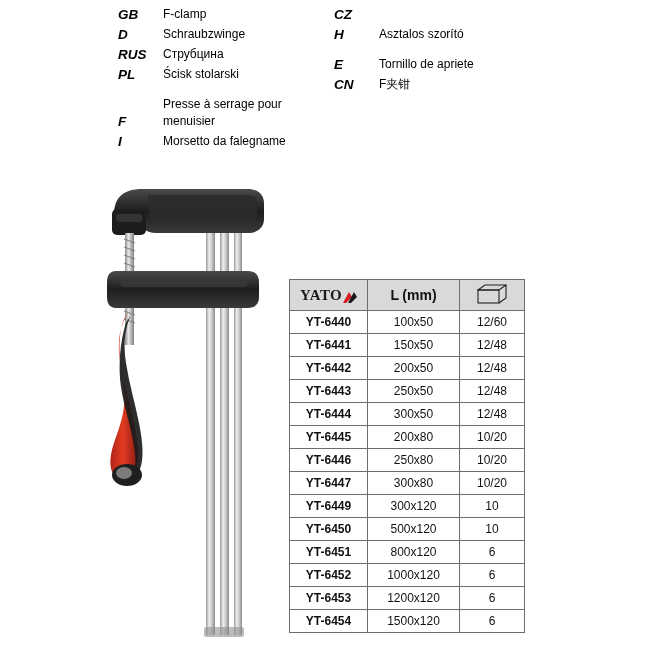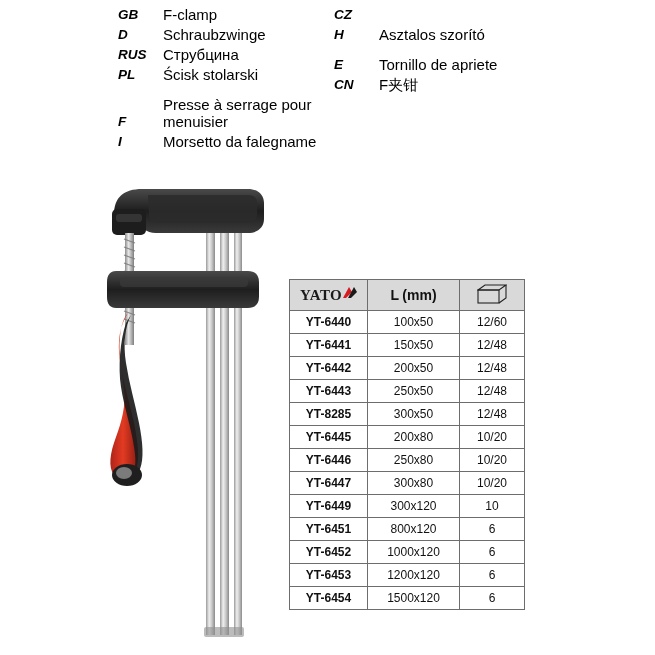--- a/index.html
+++ b/index.html
@@ -38,21 +38,21 @@
   .lang-code {
     width: 45px;
     flex: 0 0 45px;
     font-weight: bold;
     font-style: italic;
     font-size: 13.5px;
     line-height: 17px;
     color: #000;
   }
   .lang-name {
-    font-size: 15px;
+    font-size: 12px;
     line-height: 17px;
     color: #000;
     white-space: pre-line;
   }
   .spacer-row { height: 10px; }
 
   
   .photo {
     position: absolute;
     left: 98px;
@@ -94,21 +94,21 @@
     font-weight: bold;
     font-size: 12px;
   }
   td.len, td.pack {
     font-size: 12px;
   }
 
   
   .yato-logo {
     display: inline-flex;
-    align-items: flex-start;
+    align-items: flex-end;
     justify-content: center;
     gap: 1px;
   }
   .yato-text {
     font-family: "Liberation Serif", serif;
     font-weight: bold;
     font-size: 15px;
     letter-spacing: 0.3px;
     color: #1a1a1a;
   }
@@ -295,21 +295,21 @@
         <td class="code">YT-6442</td>
         <td class="len">200x50</td>
         <td class="pack">12/48</td>
       </tr>
       <tr>
         <td class="code">YT-6443</td>
         <td class="len">250x50</td>
         <td class="pack">12/48</td>
       </tr>
       <tr>
-        <td class="code">YT-8285</td>
+        <td class="code">YT-6444</td>
         <td class="len">300x50</td>
         <td class="pack">12/48</td>
       </tr>
       <tr>
         <td class="code">YT-6445</td>
         <td class="len">200x80</td>
         <td class="pack">10/20</td>
       </tr>
       <tr>
         <td class="code">YT-6446</td>
@@ -320,20 +320,25 @@
         <td class="code">YT-6447</td>
         <td class="len">300x80</td>
         <td class="pack">10/20</td>
       </tr>
       <tr>
         <td class="code">YT-6449</td>
         <td class="len">300x120</td>
         <td class="pack">10</td>
       </tr>
       <tr>
+        <td class="code">YT-6450</td>
+        <td class="len">500x120</td>
+        <td class="pack">10</td>
+      </tr>
+      <tr>
         <td class="code">YT-6451</td>
         <td class="len">800x120</td>
         <td class="pack">6</td>
       </tr>
       <tr>
         <td class="code">YT-6452</td>
         <td class="len">1000x120</td>
         <td class="pack">6</td>
       </tr>
       <tr>

